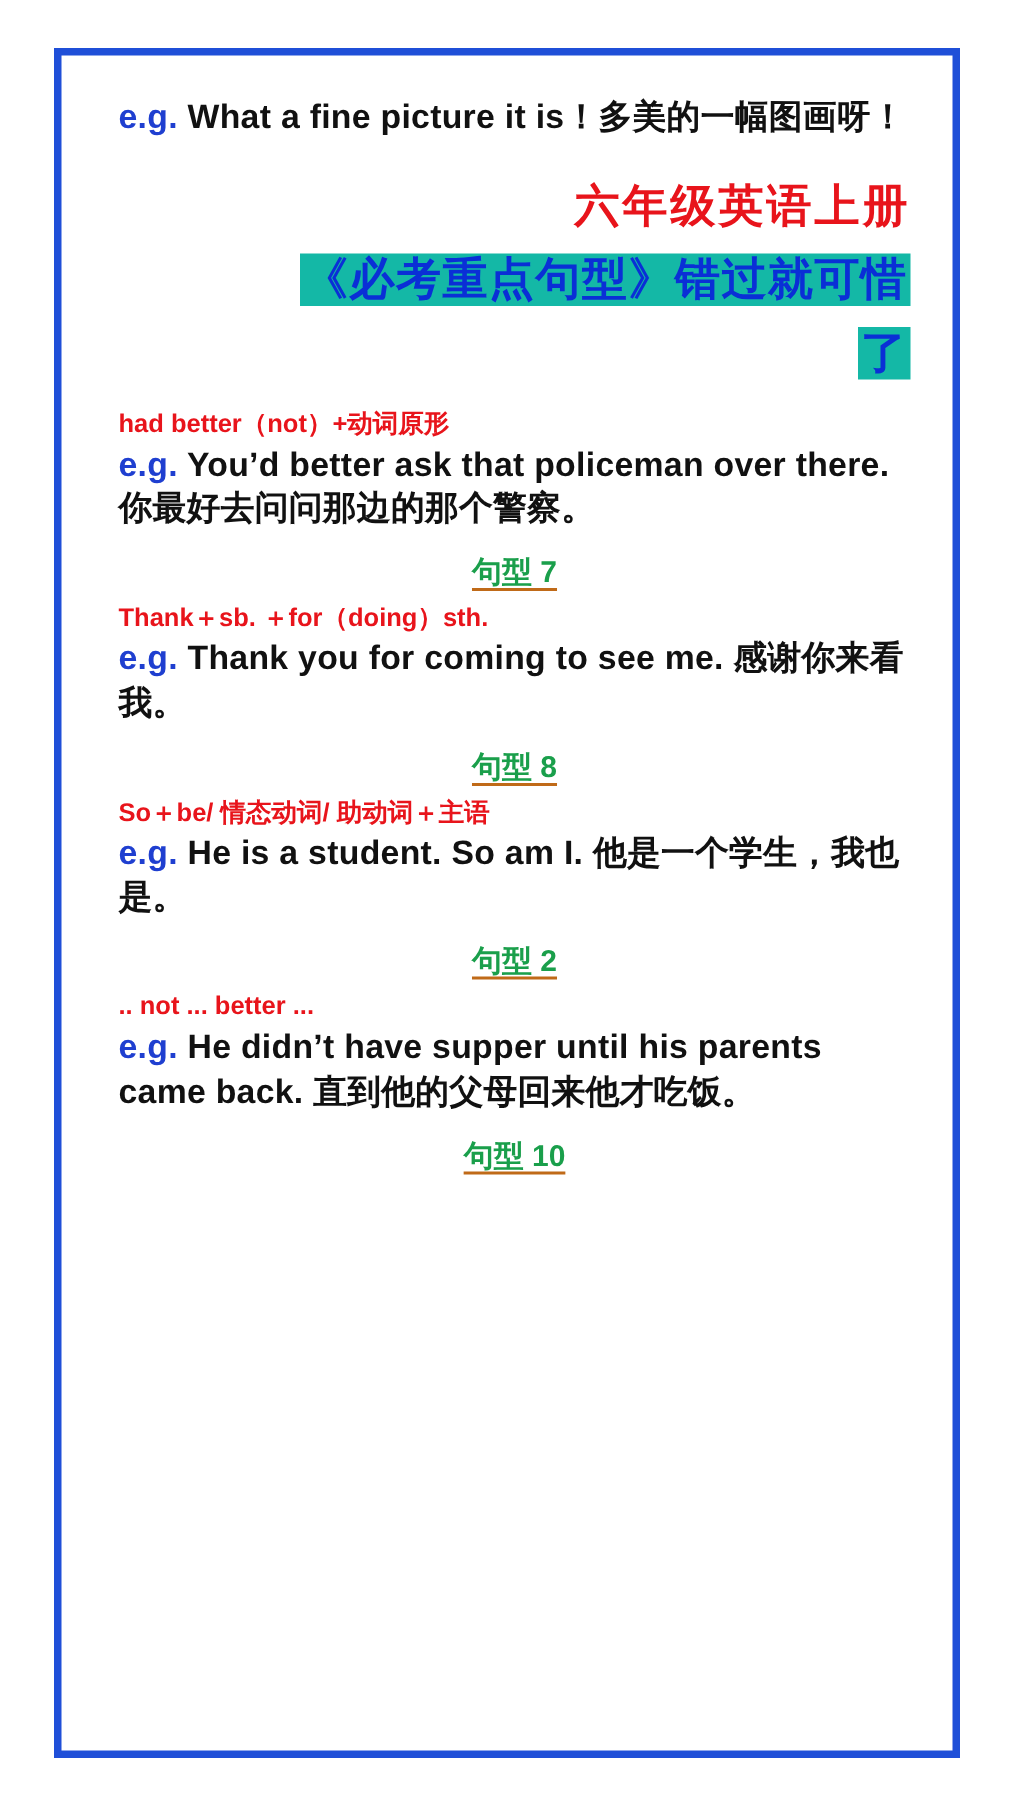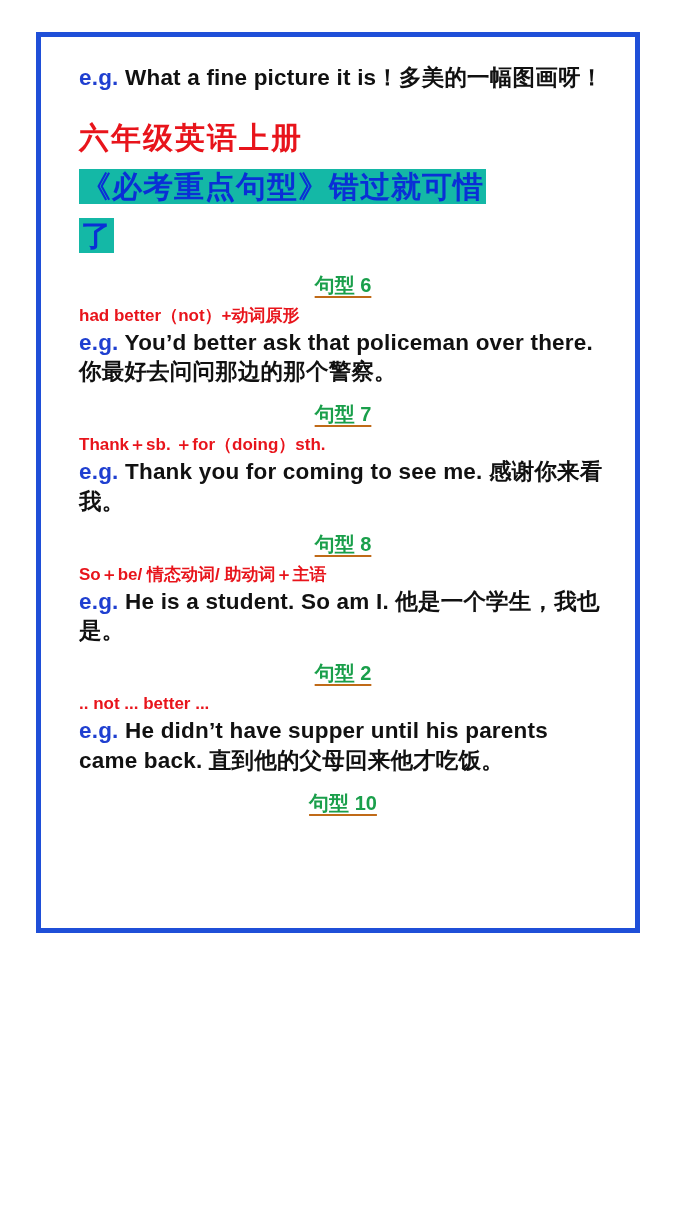--- a/index.html
+++ b/index.html
@@ -11,21 +11,21 @@
     width: 680px;
     height: 1209px;
     font-family: "Liberation Sans", sans-serif;
     overflow: hidden;
   }
   .page {
     position: absolute;
     left: 36px;
     top: 32px;
     width: 604px;
-    height: 901px;
+    height: 1140px;
     border: 5px solid #1f4fd8;
     box-sizing: border-box;
     background: #ffffff;
   }
   .content {
     position: absolute;
     left: 38px;
     top: 26px;
     width: 528px;
   }
@@ -36,21 +36,21 @@
     line-height: 1.32;
     letter-spacing: 0.2px;
     margin: 0 0 2px 0;
   }
   .eg-tag {
     color: #1f3fd0;
     font-weight: bold;
   }
   .title-block {
     margin-top: 22px;
-    text-align: left;
+    text-align: right;
   }
   .title-main {
     font-size: 30px;
     font-weight: bold;
     color: #e8141b;
     letter-spacing: 2px;
     line-height: 1.5;
   }
   .title-hl {
     display: block;
@@ -104,21 +104,20 @@
       <span>What a fine picture it is！多美的一幅图画呀！</span>
     </p>
 
     <div class="title-block">
       <div class="title-main">六年级英语上册</div>
       <div class="title-hl"><span class="hl">《必考重点句型》错过就可惜</span></div>
       <div class="title-hl"><span class="hl">了</span></div>
     </div>
 
     <div class="section">
-      <div class="sec-head">句型 6</div>
       <div class="sec-pattern">had better（not）+动词原形</div>
       <div class="sec-example">
         <span class="eg-tag">e.g.</span>
         <span>You’d better ask that policeman over there.  你最好去问问那边的那个警察。</span>
       </div>
     </div>
 
     <div class="section">
       <div class="sec-head">句型 7</div>
       <div class="sec-pattern">Thank＋sb.  ＋for（doing）sth.</div>

